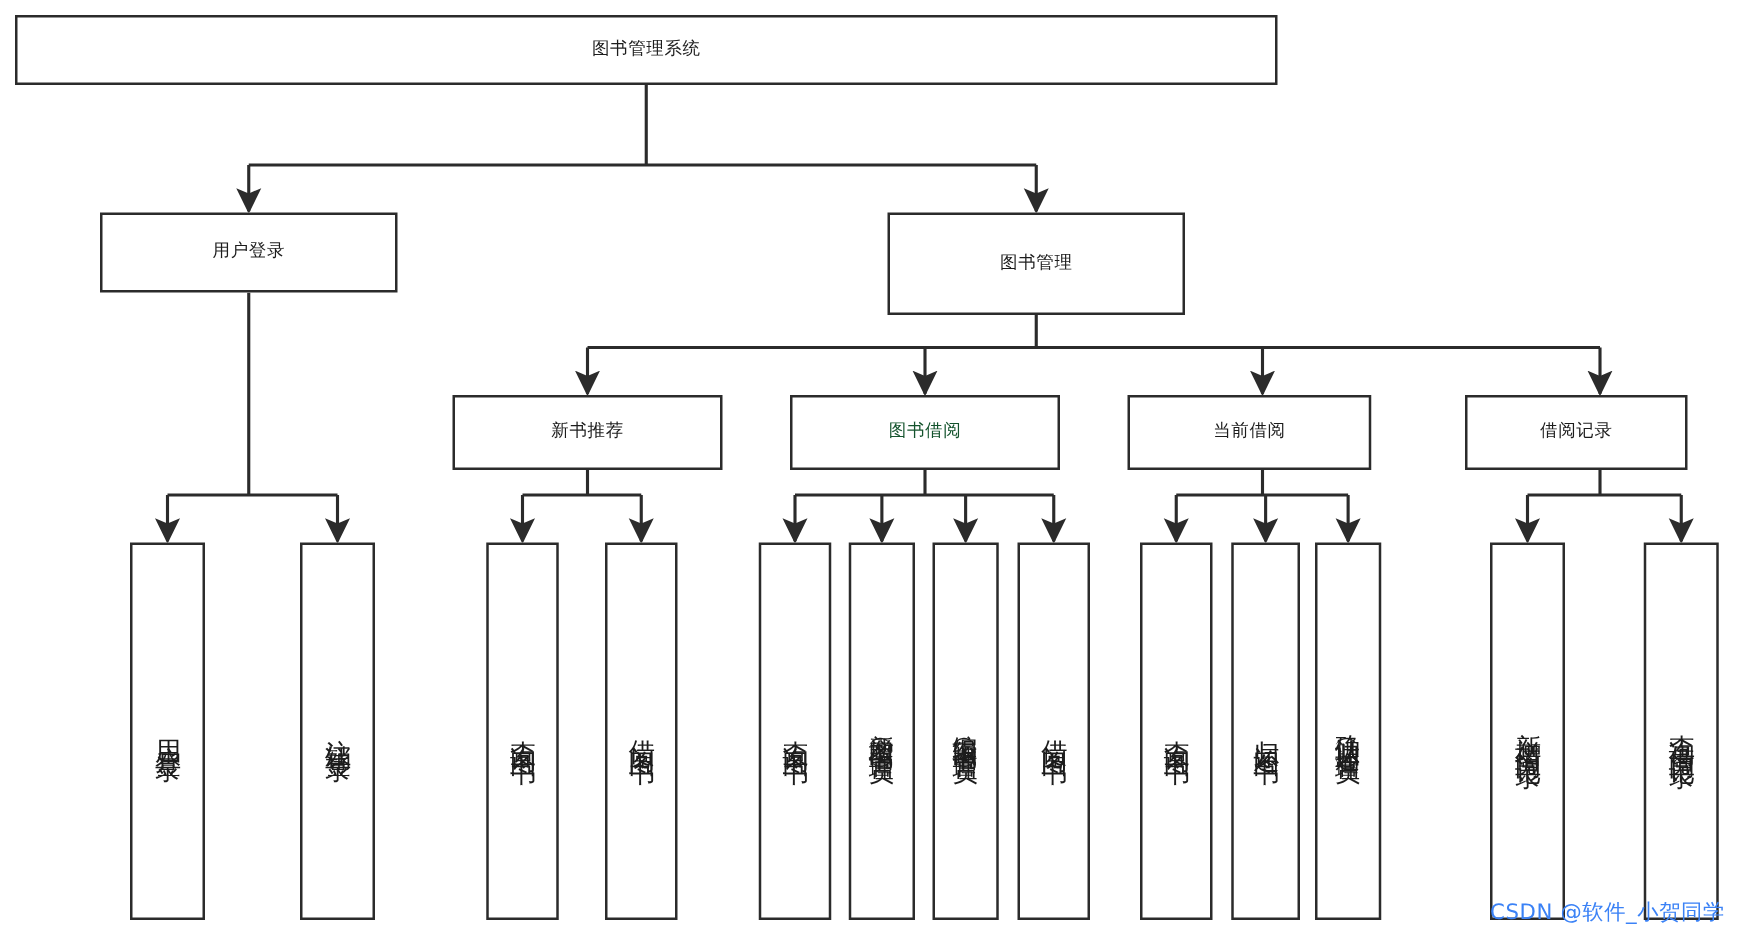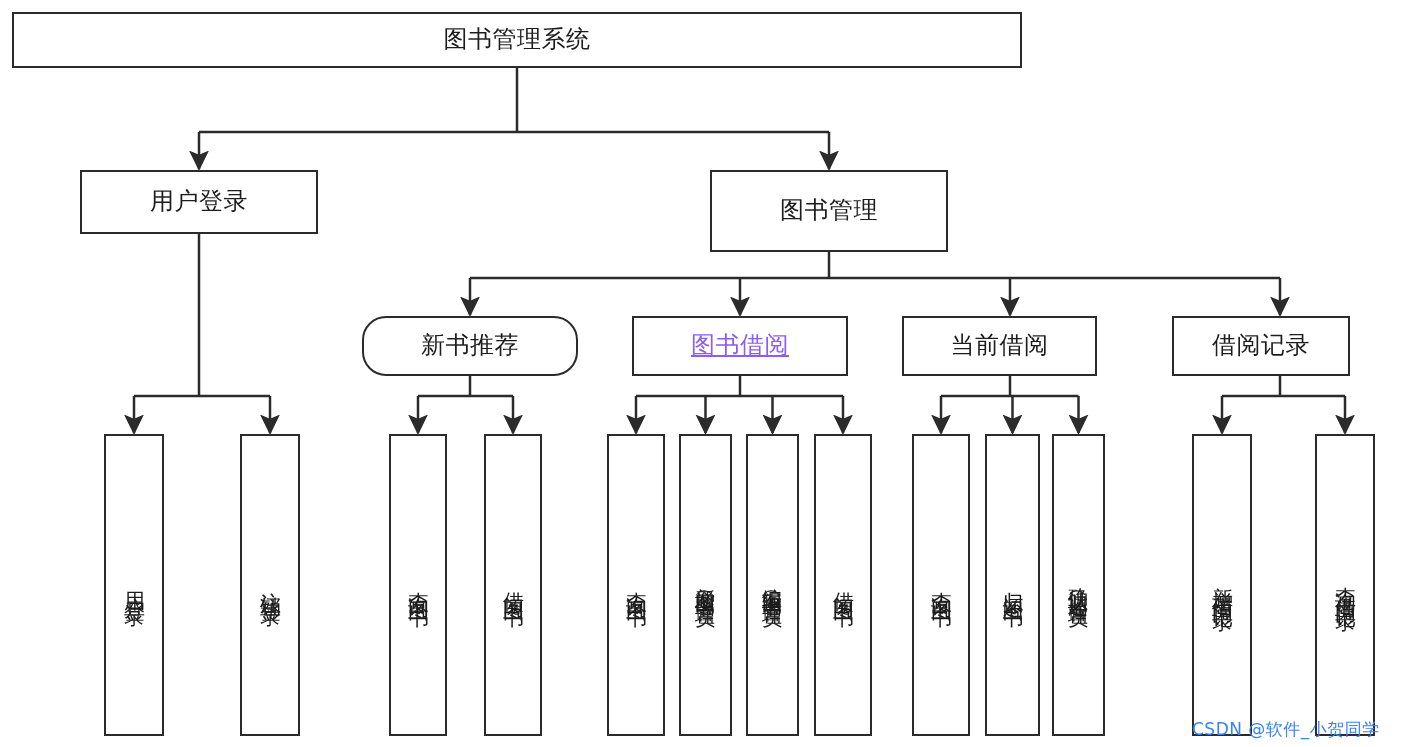--- a/index.html
+++ b/index.html
@@ -39,21 +39,21 @@
   }
   .node .label {
     display: block;
     text-align: center;
     color: #1c1c1c;
     line-height: 1.22;
     white-space: nowrap;
   }
   
   .node.h .label {
-    font-size: 24px;
+    font-size: 14px;
     letter-spacing: 0.5px;
   }
   
   .node.v {
     align-items: flex-start;
     justify-content: center;
     padding-top: 0;
   }
   .node.v .label {
     writing-mode: vertical-rl;
@@ -127,25 +127,25 @@
     <span class="label" style="color: rgb(28, 28, 28);">图书管理系统</span>
   </div>
 
   <div class="node h" style="left: 80px; top: 170px; width: 238px; height: 64px; border-color: rgb(43, 43, 43); background: rgb(255, 255, 255);">
     <span class="label" style="color: rgb(28, 28, 28);">用户登录</span>
   </div>
   <div class="node h" style="left: 710px; top: 170px; width: 238px; height: 82px; border-color: rgb(43, 43, 43); background: rgb(255, 255, 255);">
     <span class="label" style="color: rgb(28, 28, 28);">图书管理</span>
   </div>
 
-  <div class="node h" style="left: 362px; top: 316px; width: 216px; height: 60px; border-color: rgb(43, 43, 43); background: rgb(255, 255, 255); border-radius: 24px;">
+  <div class="node h" style="left: 362px; top: 316px; width: 216px; height: 60px; border-color: rgb(43, 43, 43); background: rgb(255, 255, 255);">
     <span class="label" style="color: rgb(28, 28, 28);">新书推荐</span>
   </div>
   <div class="node h" style="left: 632px; top: 316px; width: 216px; height: 60px; border-color: rgb(43, 43, 43); background: rgb(255, 255, 255);">
-    <span class="label" style="color: #8b5cf6; text-decoration: underline;">图书借阅</span>
+    <span class="label" style="color: #14532d;">图书借阅</span>
   </div>
   <div class="node h" style="left: 902px; top: 316px; width: 195px; height: 60px; border-color: rgb(43, 43, 43); background: rgb(255, 255, 255);">
     <span class="label" style="color: rgb(28, 28, 28);">当前借阅</span>
   </div>
   <div class="node h" style="left: 1172px; top: 316px; width: 178px; height: 60px; border-color: rgb(43, 43, 43); background: rgb(255, 255, 255);">
     <span class="label" style="color: rgb(28, 28, 28);">借阅记录</span>
   </div>
 
   <div class="node v mid" style="left: 104px; top: 434px; width: 60px; height: 302px; border-color: rgb(43, 43, 43); background: rgb(255, 255, 255);">
     <span class="label" style="color: rgb(28, 28, 28); font-size: 21px; letter-spacing: 5px;">用户登录</span>

